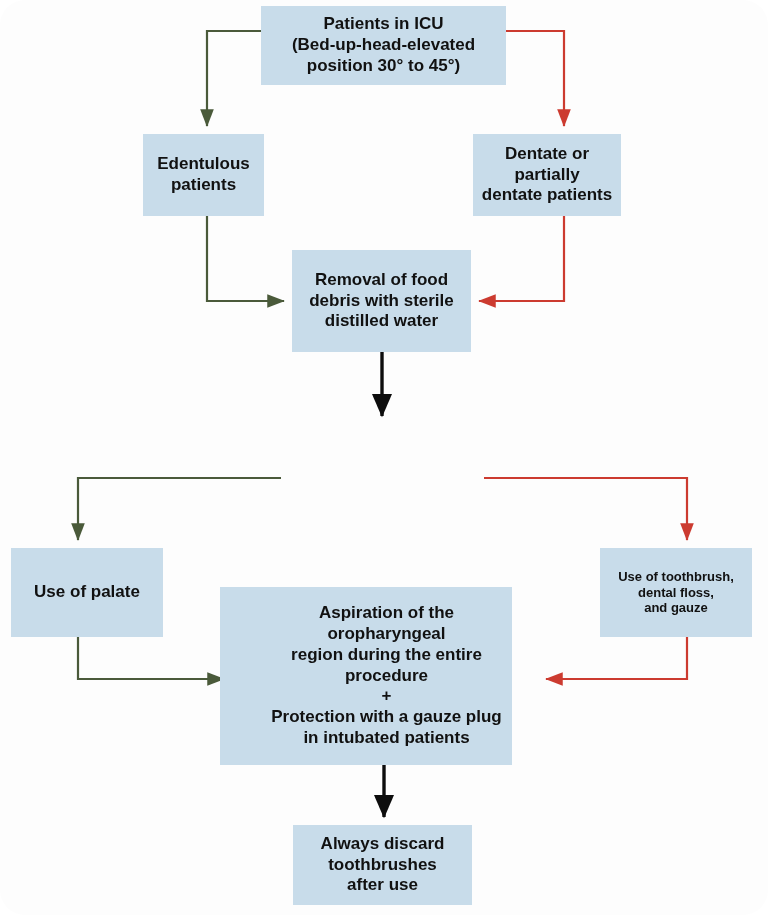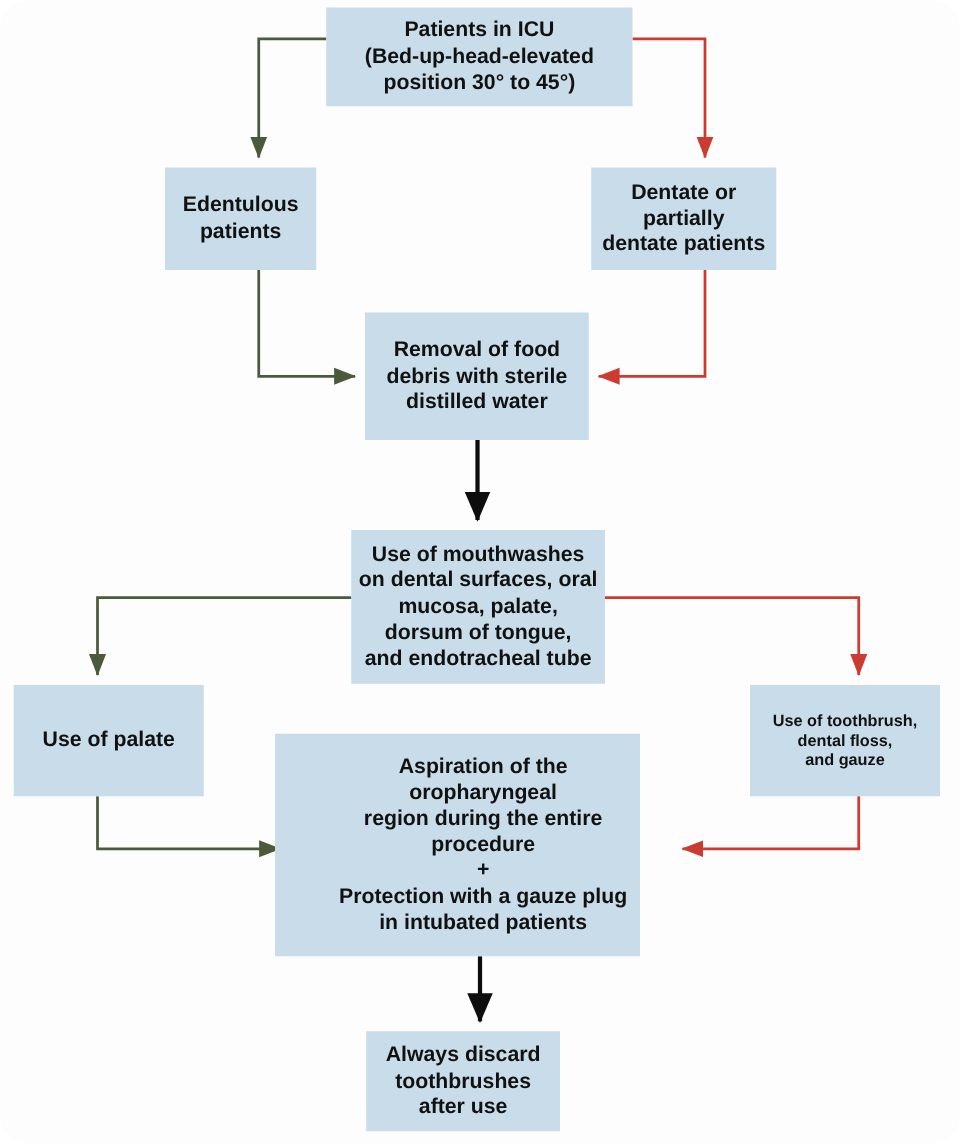--- a/index.html
+++ b/index.html
@@ -32,28 +32,28 @@
     color:#111111;
     font-weight:bold;
     line-height:1.22;
     box-sizing:border-box;
     z-index:2;
     padding:2px 4px;
     white-space:pre-line;
   }
   
   #n-icu          { left:261px; top:6px;   width:245px; height:79px;  font-size:17px; }
-  #n-edentulous   { left:132px; top:134px; width:121px; height:82px;  font-size:17px; }
+  #n-edentulous   { left:143px; top:134px; width:121px; height:82px;  font-size:17px; }
   #n-dentate      { left:473px; top:134px; width:148px; height:82px;  font-size:17px; }
   #n-removal      { left:292px; top:250px; width:179px; height:102px; font-size:17px; }
   #n-mouthwash    { left:281px; top:424px; width:203px; height:123px; font-size:17px; }
   #n-gauze        { left:11px;  top:548px; width:152px; height:89px;  font-size:17px; }
   #n-toothbrush   { left:600px; top:548px; width:152px; height:89px;  font-size:13px; }
   #n-aspiration   { left:220px; top:587px; width:292px; height:178px; font-size:17px;padding-left:45px; }
-  #n-discard      { left:293px; top:825px; width:155px; height:80px;  font-size:17px; }
+  #n-discard      { left:293px; top:825px; width:179px; height:80px;  font-size:17px; }
 </style>
 </head>
 <body>
 
 <div id="canvas">
 
   <svg id="edges" viewBox="0 0 768 915" xmlns="http://www.w3.org/2000/svg">
     <defs>
       <marker id="arrow-green" markerWidth="9" markerHeight="9" refX="7.6" refY="3.4" orient="auto" markerUnits="strokeWidth">
         <path d="M0,0.3 L8,3.4 L0,6.5 z" fill="#4a5a3a"></path>
@@ -94,25 +94,20 @@
   <div class="node" id="n-edentulous">Edentulous
 patients</div>
 
   <div class="node" id="n-dentate">Dentate or partially
 dentate patients</div>
 
   <div class="node" id="n-removal">Removal of food
 debris with sterile
 distilled water</div>
 
-  <div class="node" id="n-mouthwash">Use of mouthwashes
-on dental surfaces, oral
-mucosa, palate,
-dorsum of tongue,
-and endotracheal tube</div>
 
   <div class="node" id="n-gauze">Use of palate</div>
 
   <div class="node" id="n-toothbrush">Use of toothbrush,
 dental floss,
 and gauze</div>
 
   <div class="node" id="n-aspiration">Aspiration of the oropharyngeal
 region during the entire procedure
 +

